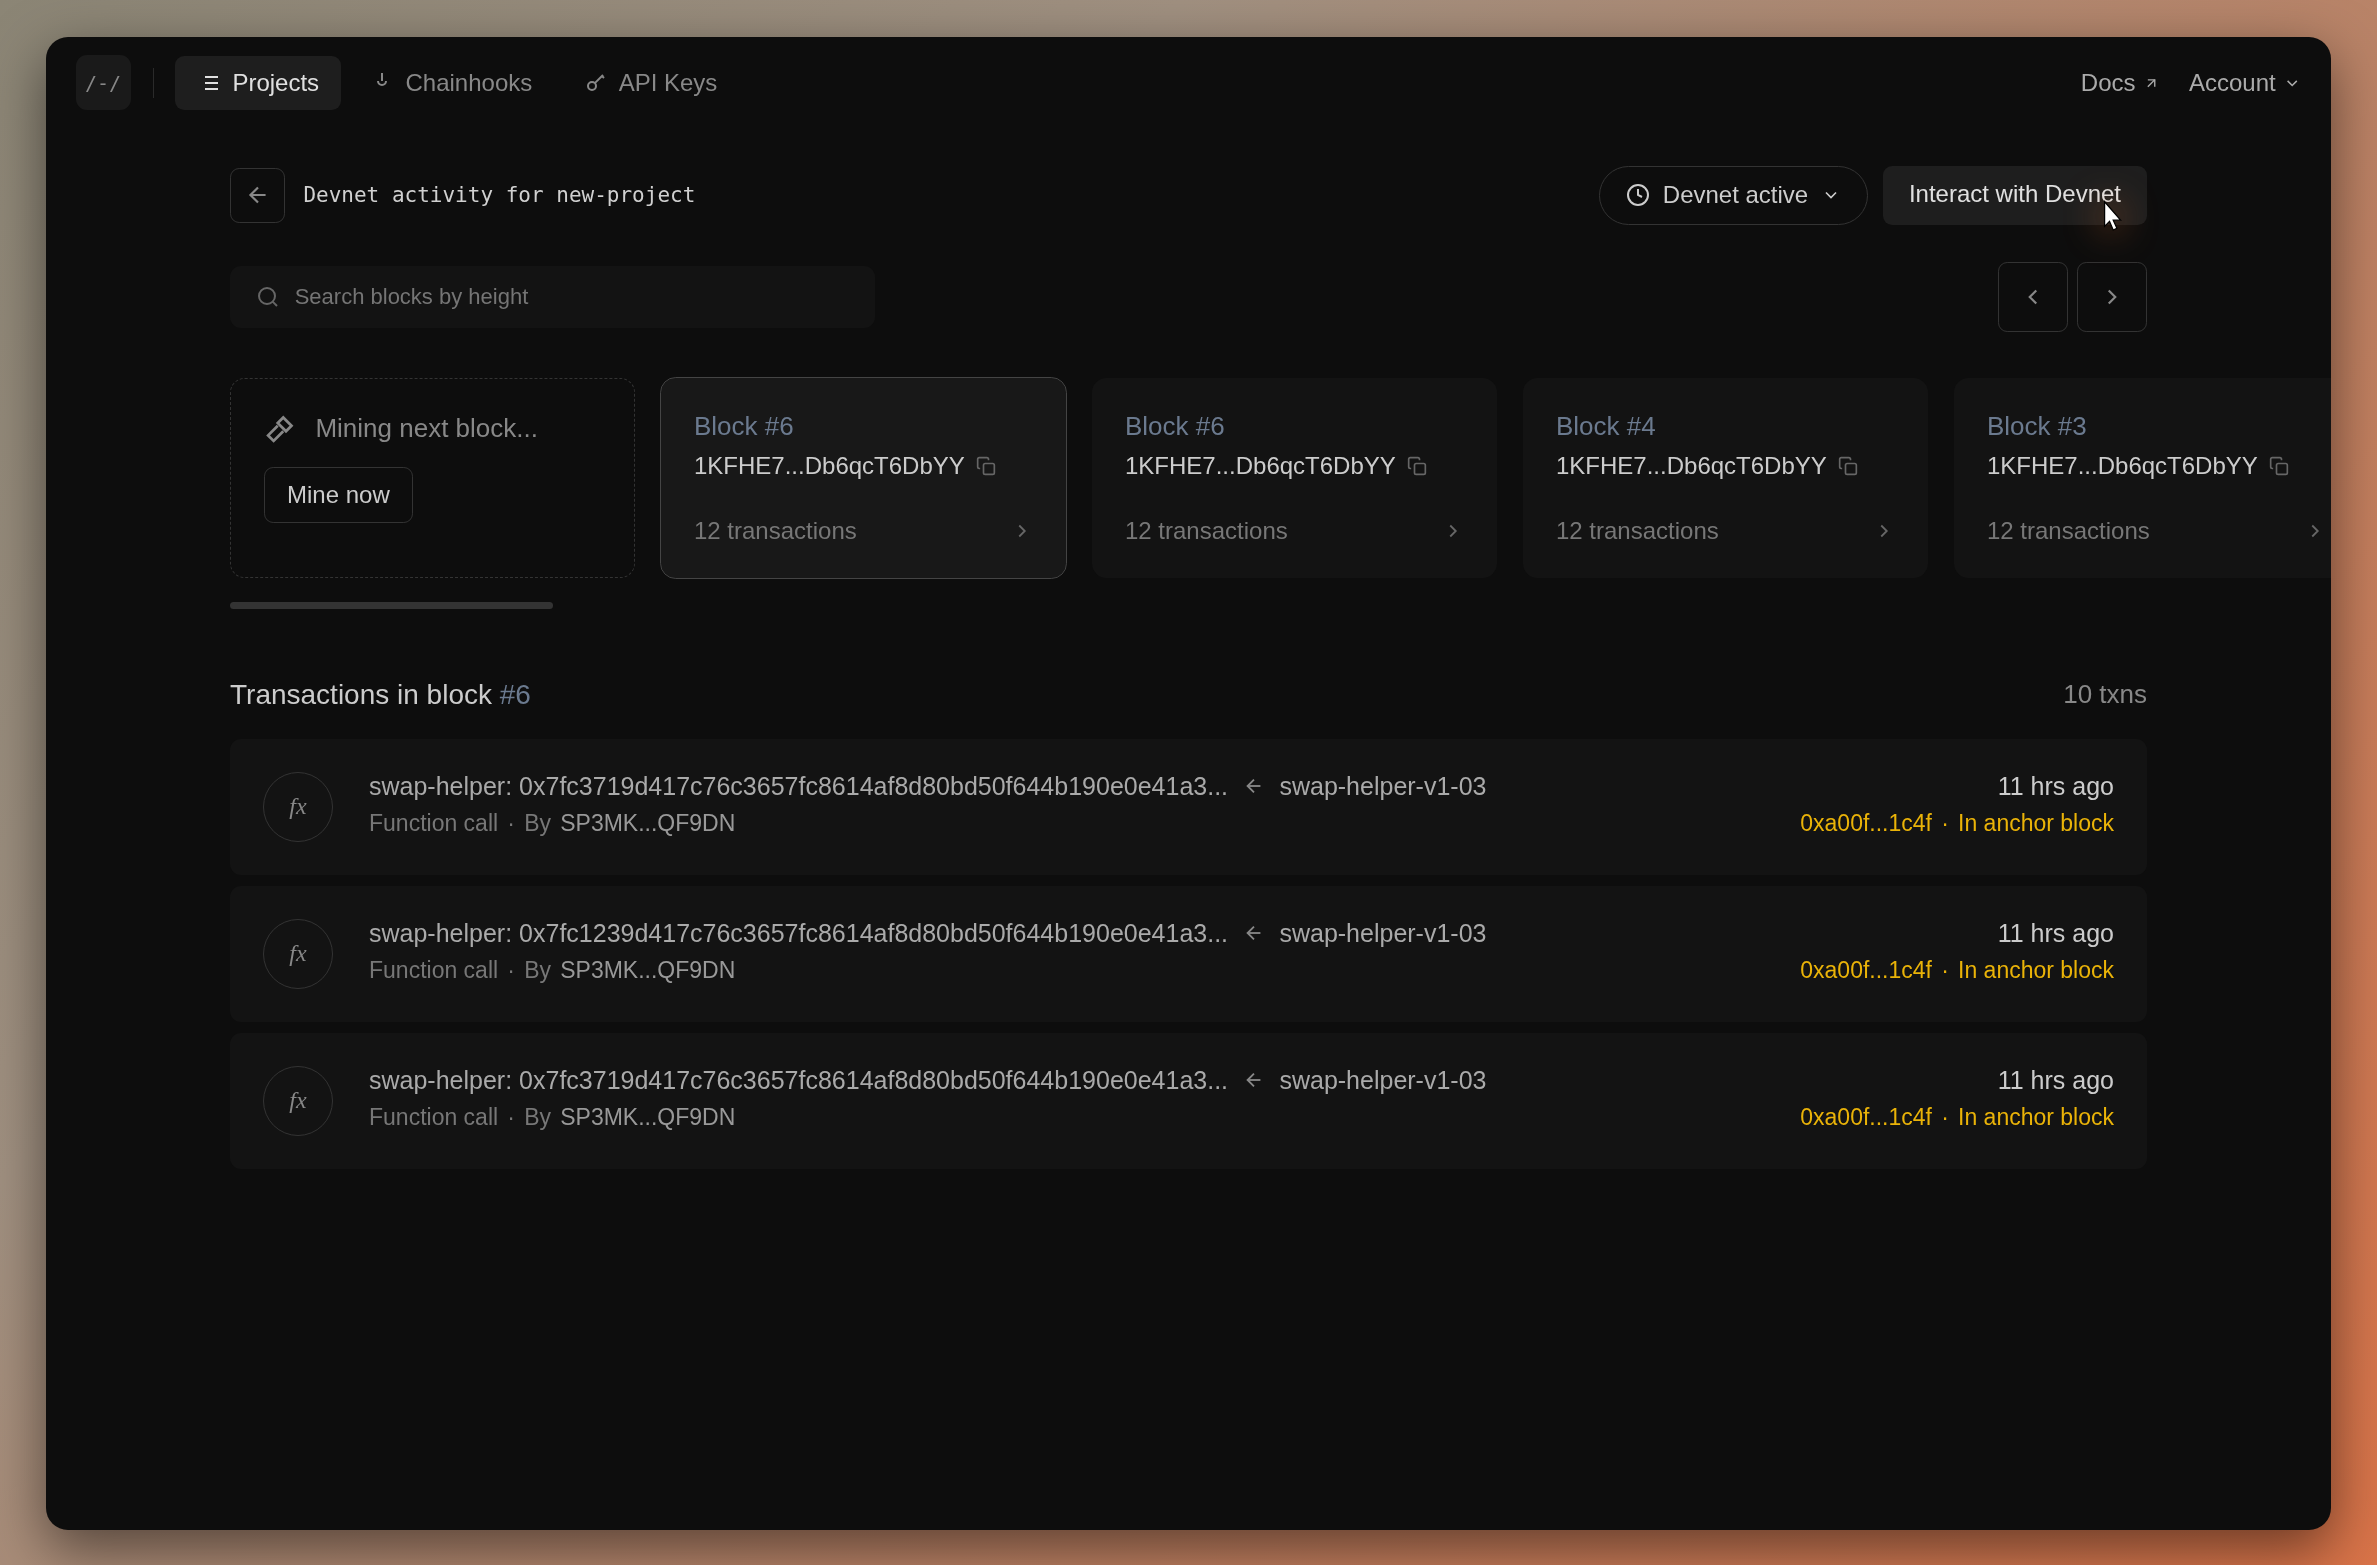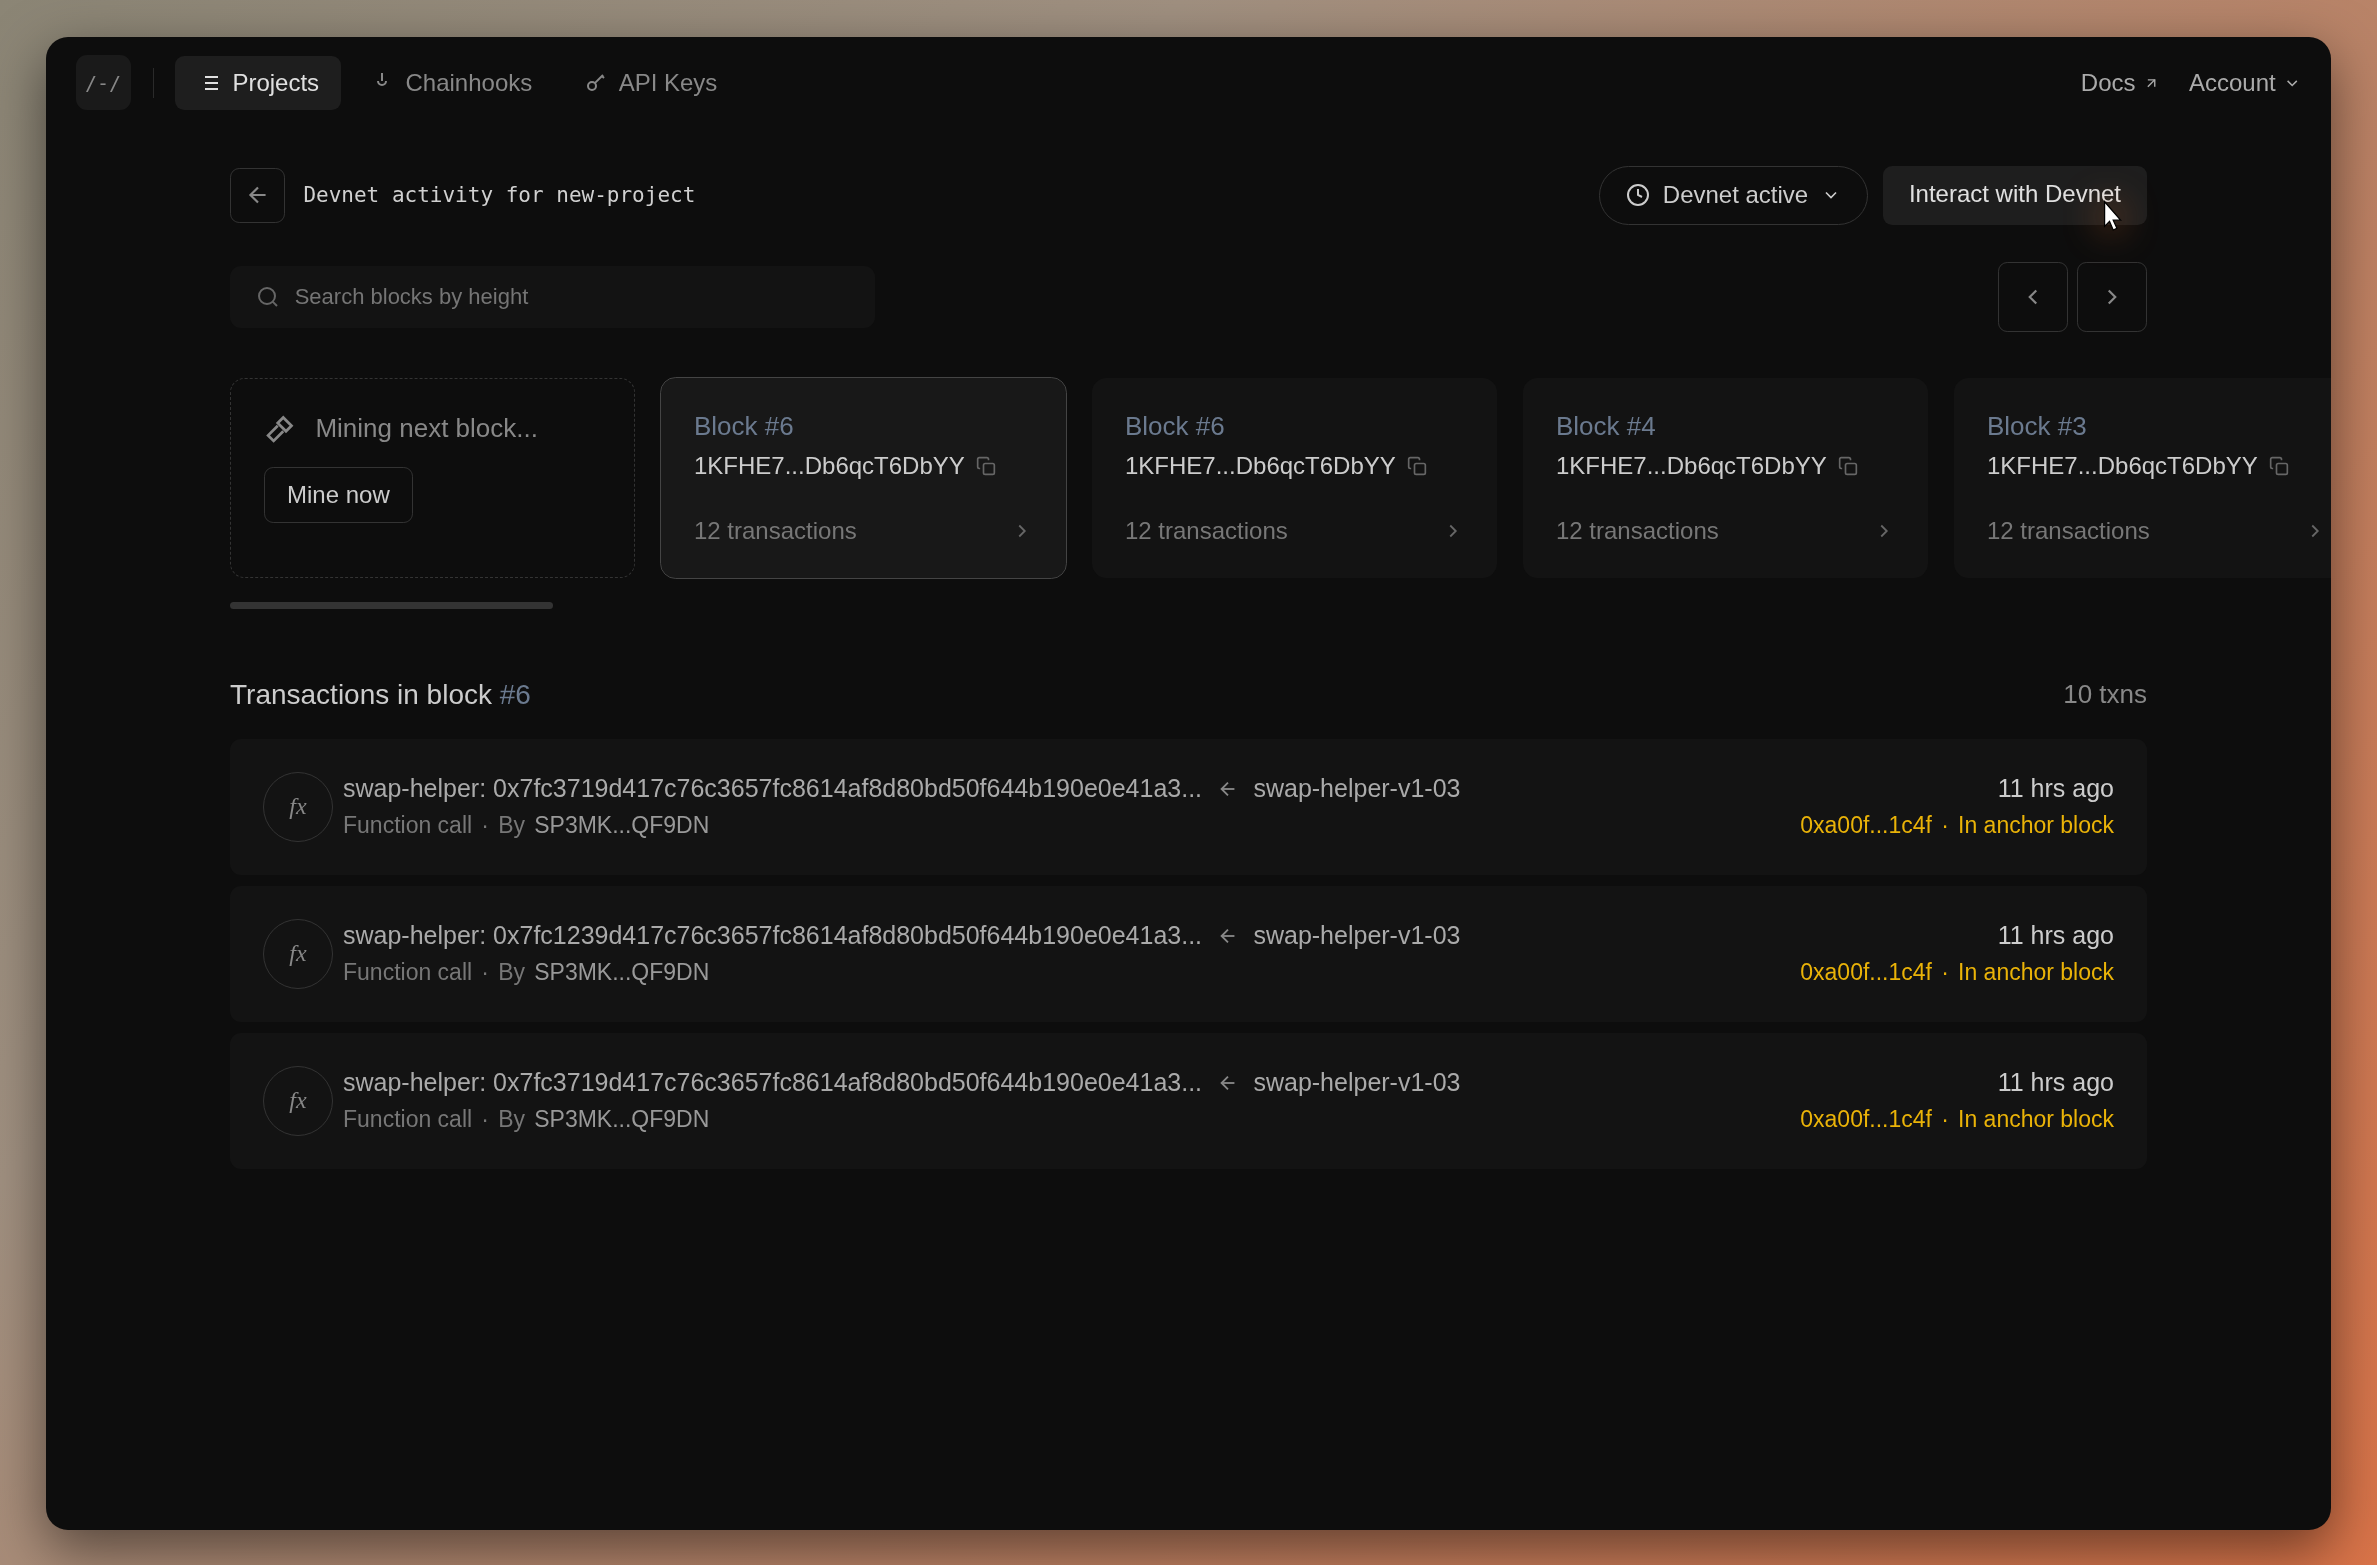--- a/index.html
+++ b/index.html
@@ -263,22 +263,22 @@
     .txn-count {
       color: #888;
       font-size: 26px;
     }
     .txn-row {
       background: #131313;
       border-radius: 11px;
       padding: 33px;
       margin-bottom: 11px;
       display: flex;
-      align-items: center;
-      gap: 10px;
+      align-items: flex-start;
+      gap: 36px;
       cursor: pointer;
     }
     .txn-icon {
       width: 70px;
       height: 70px;
       border: 0.9px solid #333;
       border-radius: 50%;
       display: flex;
       align-items: center;
       justify-content: center;

